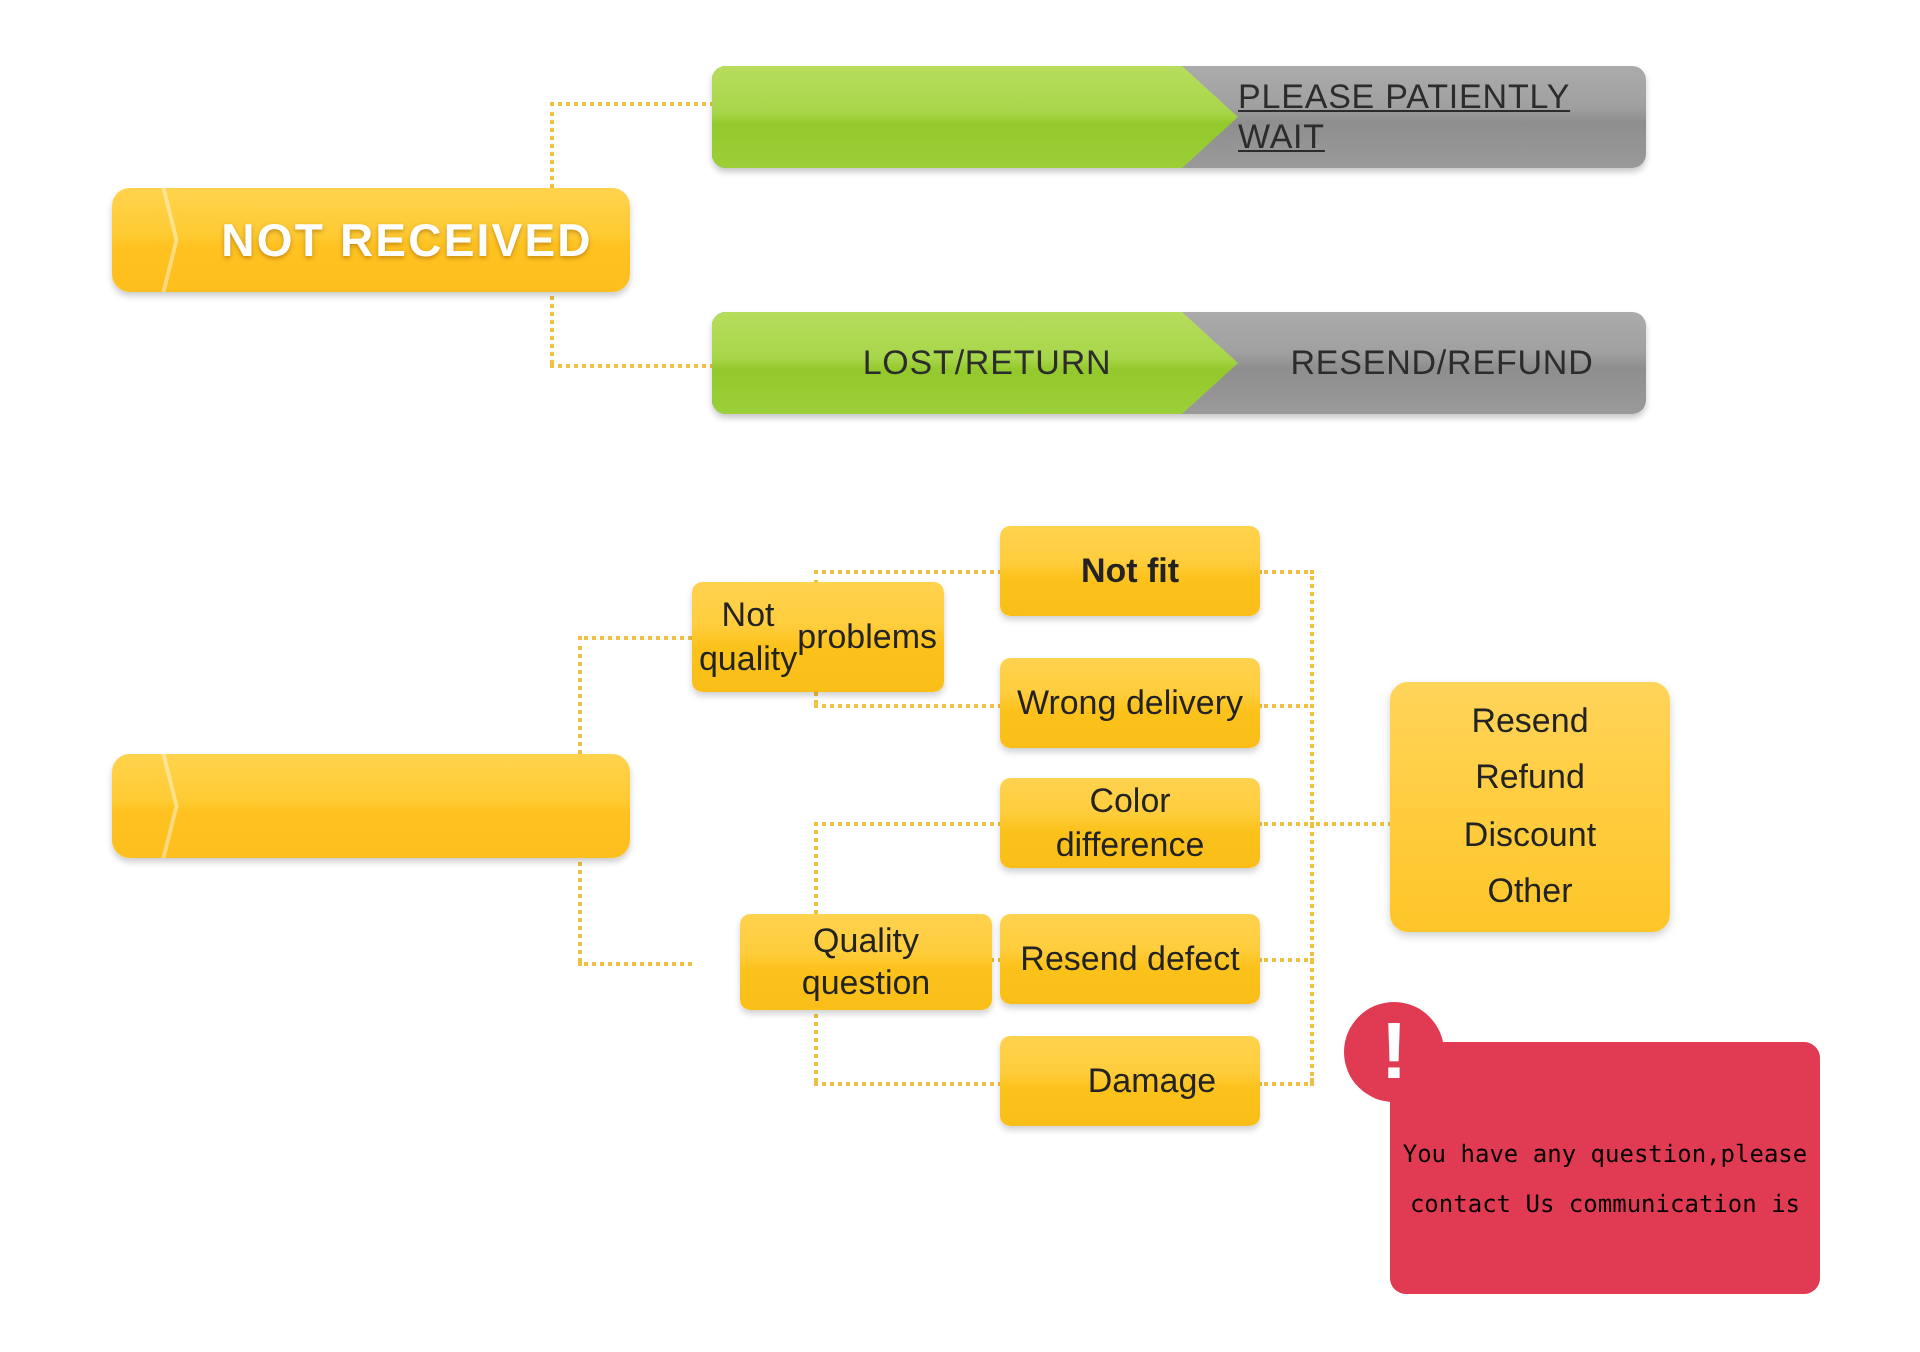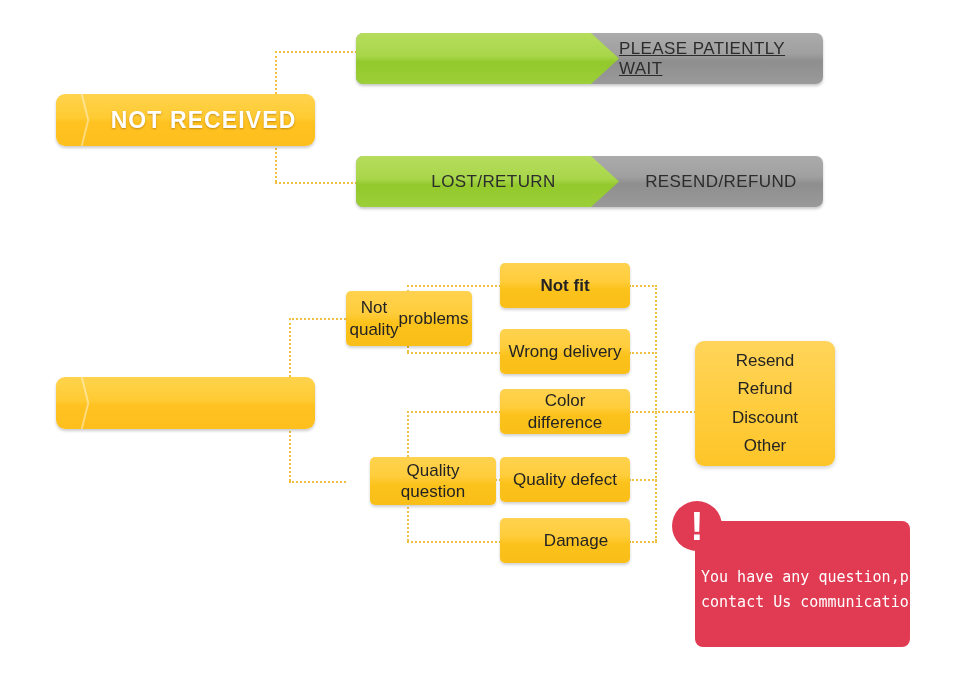--- a/index.html
+++ b/index.html
@@ -148,23 +148,23 @@
   .alert-box {
     position: absolute;
     z-index: 3;
     border-radius: 8px;
     background: #e13a53;
     box-sizing: border-box;
     padding: 44px 6px 0 6px;
     text-align: center;
   }
   .alert-box > div {
-    color: #ffffff;
+    color: #000000;
     font-family: "DejaVu Sans Mono", "Liberation Mono", monospace;
-    font-size: 15px;
+    font-size: 12px;
     line-height: 25px;
     white-space: nowrap;
   }
   .alert-badge {
     position: absolute;
     z-index: 4;
     width: 50px;
     height: 50px;
     border-radius: 50%;
     background: #e13a53;
@@ -247,21 +247,21 @@
 
   <div class="box" style="left:500px; top:329px; width:130px; height:45px;">
     <span>Wrong delivery</span>
   </div>
 
   <div class="box" style="left:500px; top:389px; width:130px; height:45px;justify-content:center;">
     <span>Color difference</span>
   </div>
 
   <div class="box" style="left:500px; top:457px; width:130px; height:45px;">
-    <span>Quality defect</span>
+    <span>Resend defect</span>
   </div>
 
   <div class="box" style="left:500px; top:518px; width:130px; height:45px;padding-left:28px;">
     <span>Damage</span>
   </div>
 
   <div class="outcome" style="left:695px; top:341px; width:140px; height:125px;">
     <div>Resend</div>
     <div>Refund</div>
     <div>Discount</div>

